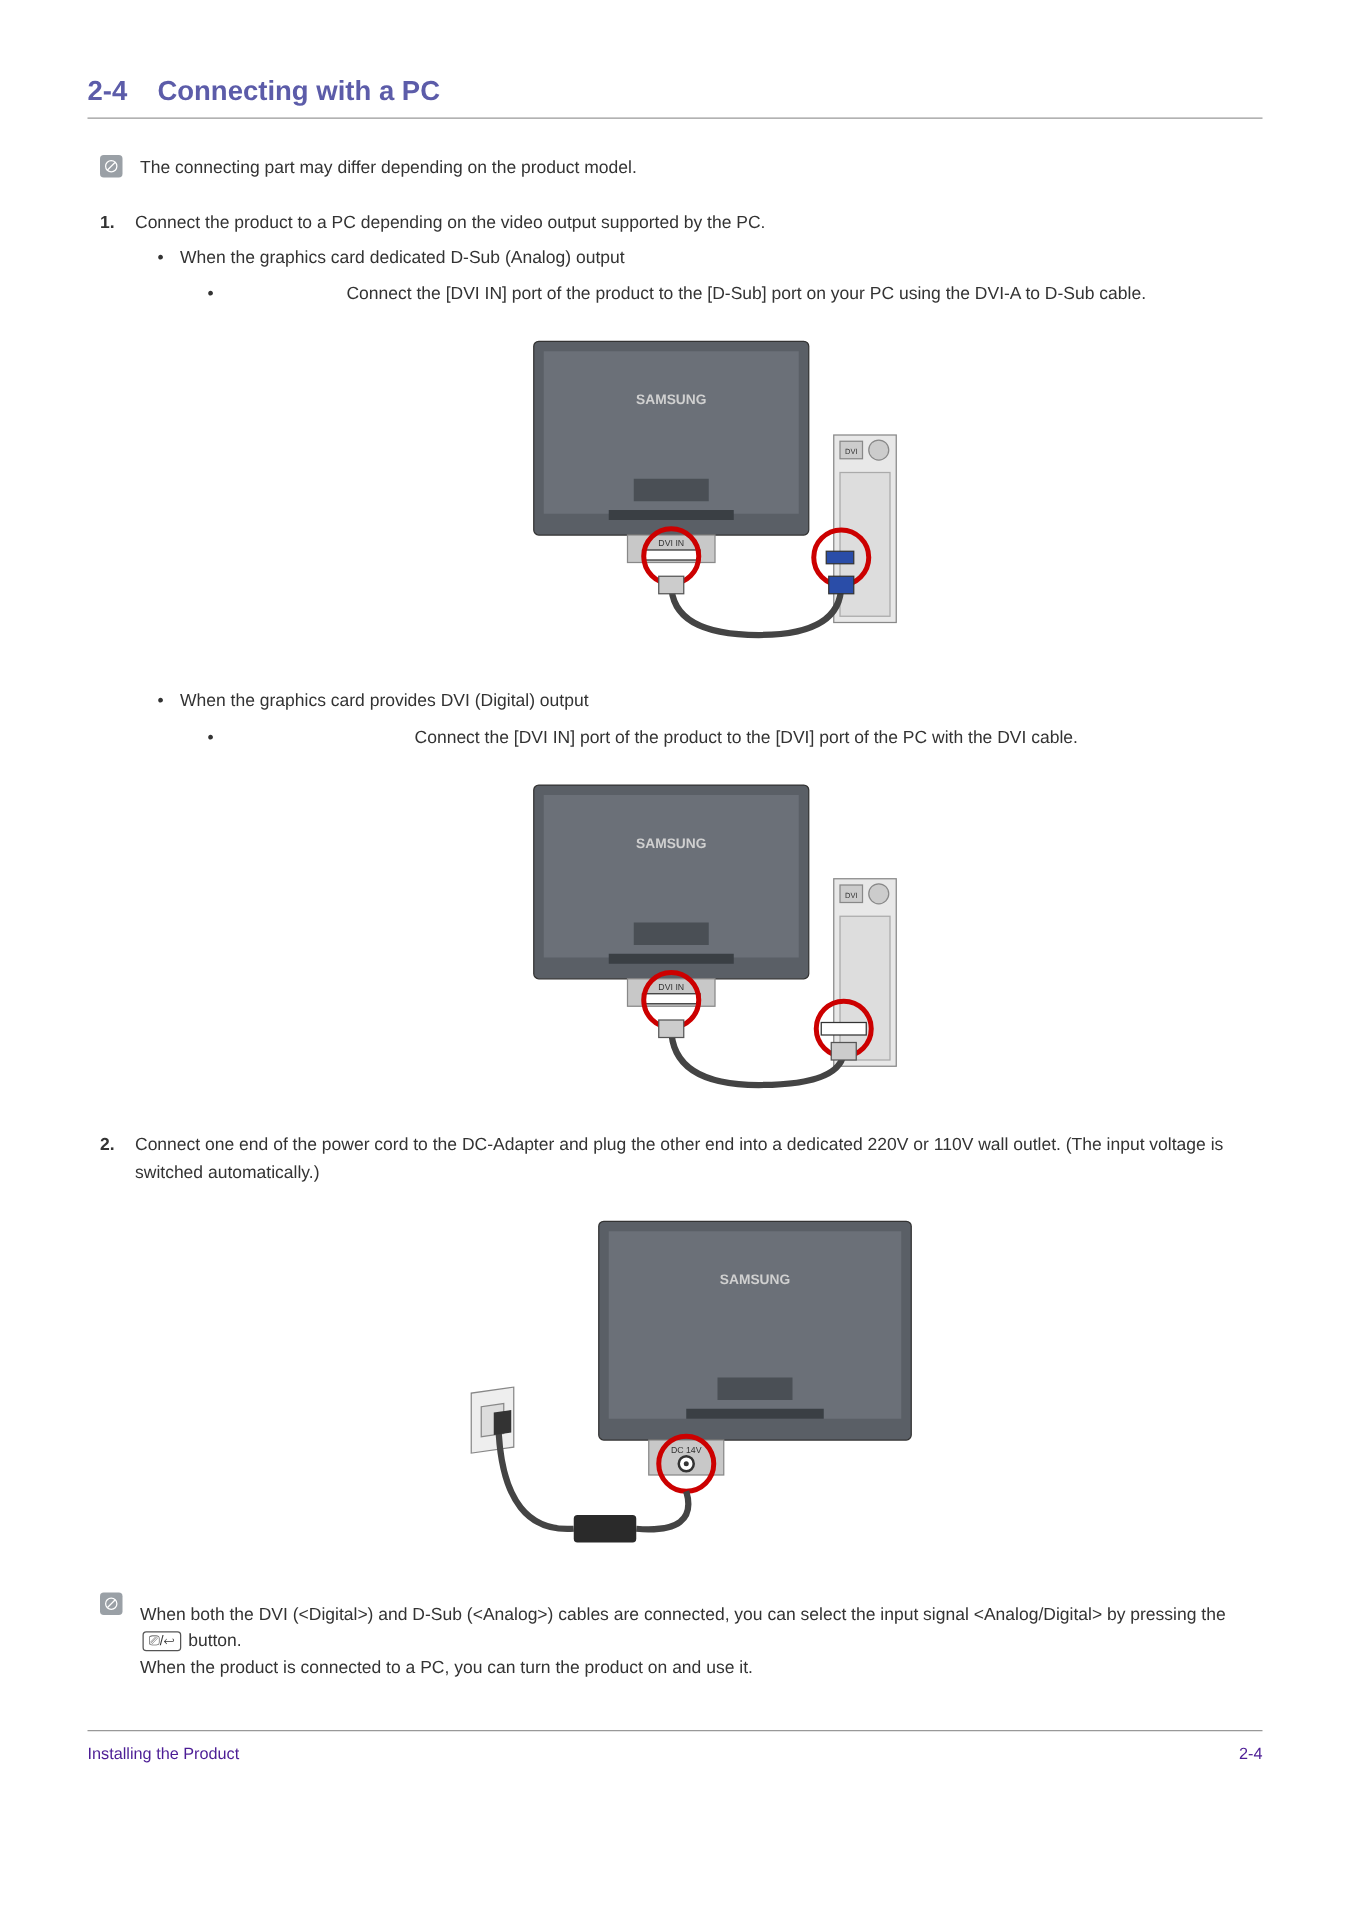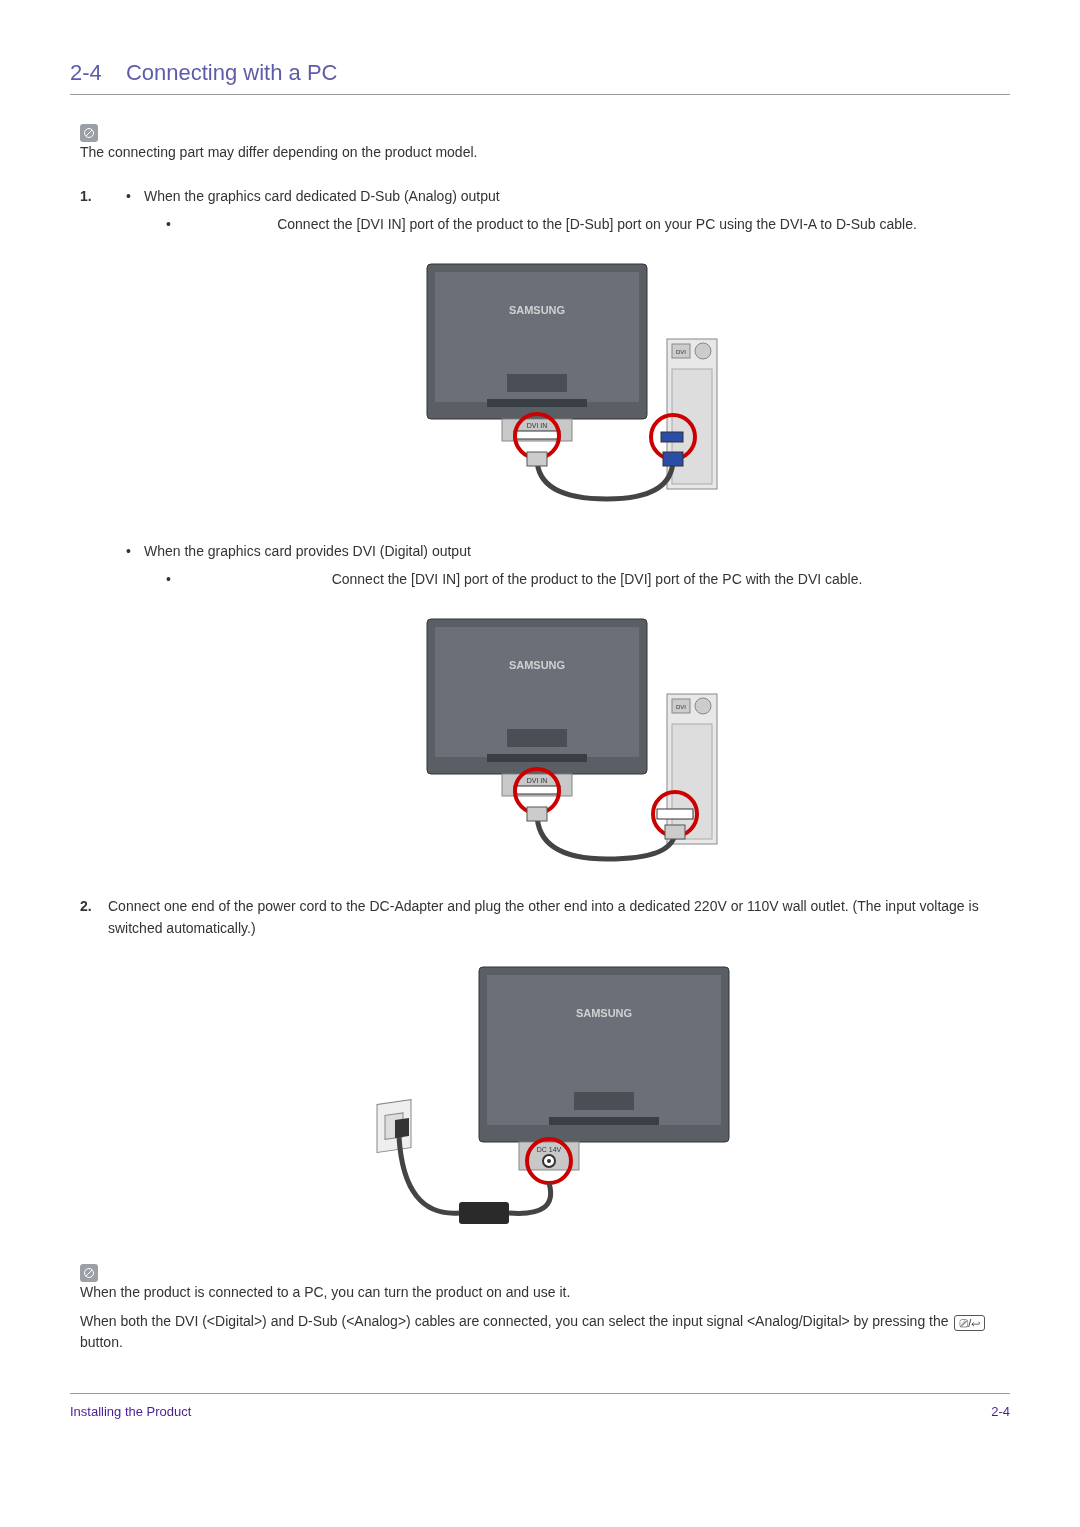--- a/index.html
+++ b/index.html
@@ -8,31 +8,30 @@
     font-size: 14px;
     color: #333;
     background: #fff;
     width: 1080px;
     margin: 0 auto;
     padding: 60px 70px 40px 70px;
   }
   .heading {
     color: #5c5ca9;
     font-size: 22px;
-    font-weight: normal;
+    font-weight: bold;
     padding-bottom: 8px;
     border-bottom: 1px solid #999;
     margin-bottom: 28px;
   }
   .heading .secnum { margin-right: 18px; }
   .note-row {
     display: flex;
     align-items: flex-start;
     margin: 0 0 22px 10px;
-    flex-direction: column;
   }
   .note-icon {
     width: 18px; height: 18px;
     background: #9aa0a6;
     border-radius: 3px;
     display: flex; align-items: center; justify-content: center;
     margin-right: 14px;
     flex-shrink: 0;
     margin-top: 1px;
   }
@@ -110,20 +109,21 @@
     <svg viewBox="0 0 24 24">
         <circle cx="12" cy="12" r="9" fill="none" stroke="#fff" stroke-width="2"></circle>
         <line x1="6" y1="18" x2="18" y2="6" stroke="#fff" stroke-width="2"></line>
       </svg>
   </span>
   <span class="note-text">The connecting part may differ depending on the product model.</span>
 </div>
 
 <ol class="steps">
   <li>
+    <span>Connect the product to a PC depending on the video output supported by the PC.</span>
     <ul class="bullets">
       <li>
         <span>When the graphics card dedicated D-Sub (Analog) output</span>
         <ul class="bullets">
           <li>Connect the [DVI IN] port of the product to the [D-Sub] port on your PC using the DVI-A to D-Sub cable.</li>
         </ul>
         
         <div class="figure">
           <svg width="320" height="260">
 
@@ -222,25 +222,25 @@
 </ol>
 
 <div class="note-row" style="margin-top:8px;">
   <span class="note-icon">
     <svg viewBox="0 0 24 24">
         <circle cx="12" cy="12" r="9" fill="none" stroke="#fff" stroke-width="2"></circle>
         <line x1="6" y1="18" x2="18" y2="6" stroke="#fff" stroke-width="2"></line>
       </svg>
   </span>
   <div class="note-text">
-    <div>When the product is connected to a PC, you can turn the product on and use it.</div>
     <div style="margin-top:8px;">
       <span>When both the DVI (&lt;Digital&gt;) and D-Sub (&lt;Analog&gt;) cables are connected, you can select the input signal &lt;Analog/Digital&gt; by pressing the </span>
       <span class="btn-glyph">⎚/↩</span>
       <span> button.</span>
     </div>
+    <div>When the product is connected to a PC, you can turn the product on and use it.</div>
   </div>
 </div>
 
 <div class="footer">
   <span>Installing the Product</span>
   <span>2-4</span>
 </div>
 
 </body></html>

